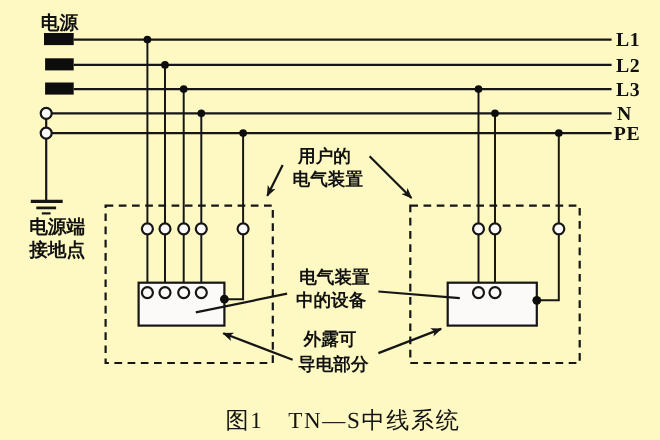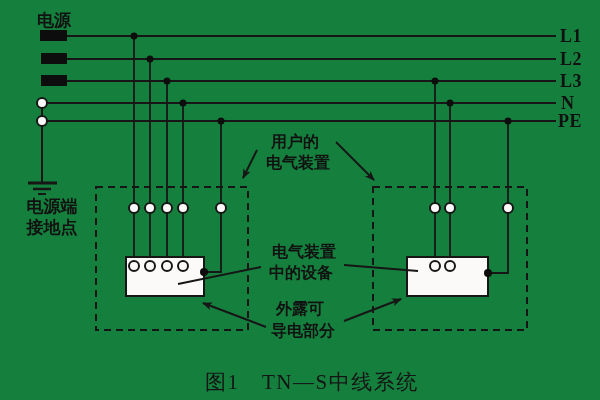--- a/index.html
+++ b/index.html
@@ -4,21 +4,21 @@
 <style>
   html,body{margin:0;padding:0;}
   body{
     width:600px;height:400px;
     background:#f6f5f3;
     font-family:"Liberation Sans", sans-serif;
     overflow:hidden;
   }
   .stage{
     position:relative;width:600px;height:400px;
-    background:#15803d;
+    background:#fef9c3;
   }
   svg{display:block;}
   .wire{stroke:#161616;stroke-width:2;fill:none;}
   .wire-thin{stroke:#161616;stroke-width:1.8;fill:none;}
   .dashed{stroke:#161616;stroke-width:2;fill:none;stroke-dasharray:7 5;}
   .blk{fill:#0d0d0d;stroke:none;}
   .dot{fill:#0d0d0d;stroke:none;}
   .term{fill:#fbfaf8;stroke:#161616;stroke-width:2;}
   .devbox{fill:#fbfaf8;stroke:#161616;stroke-width:2;}
   .cjk-bold{

